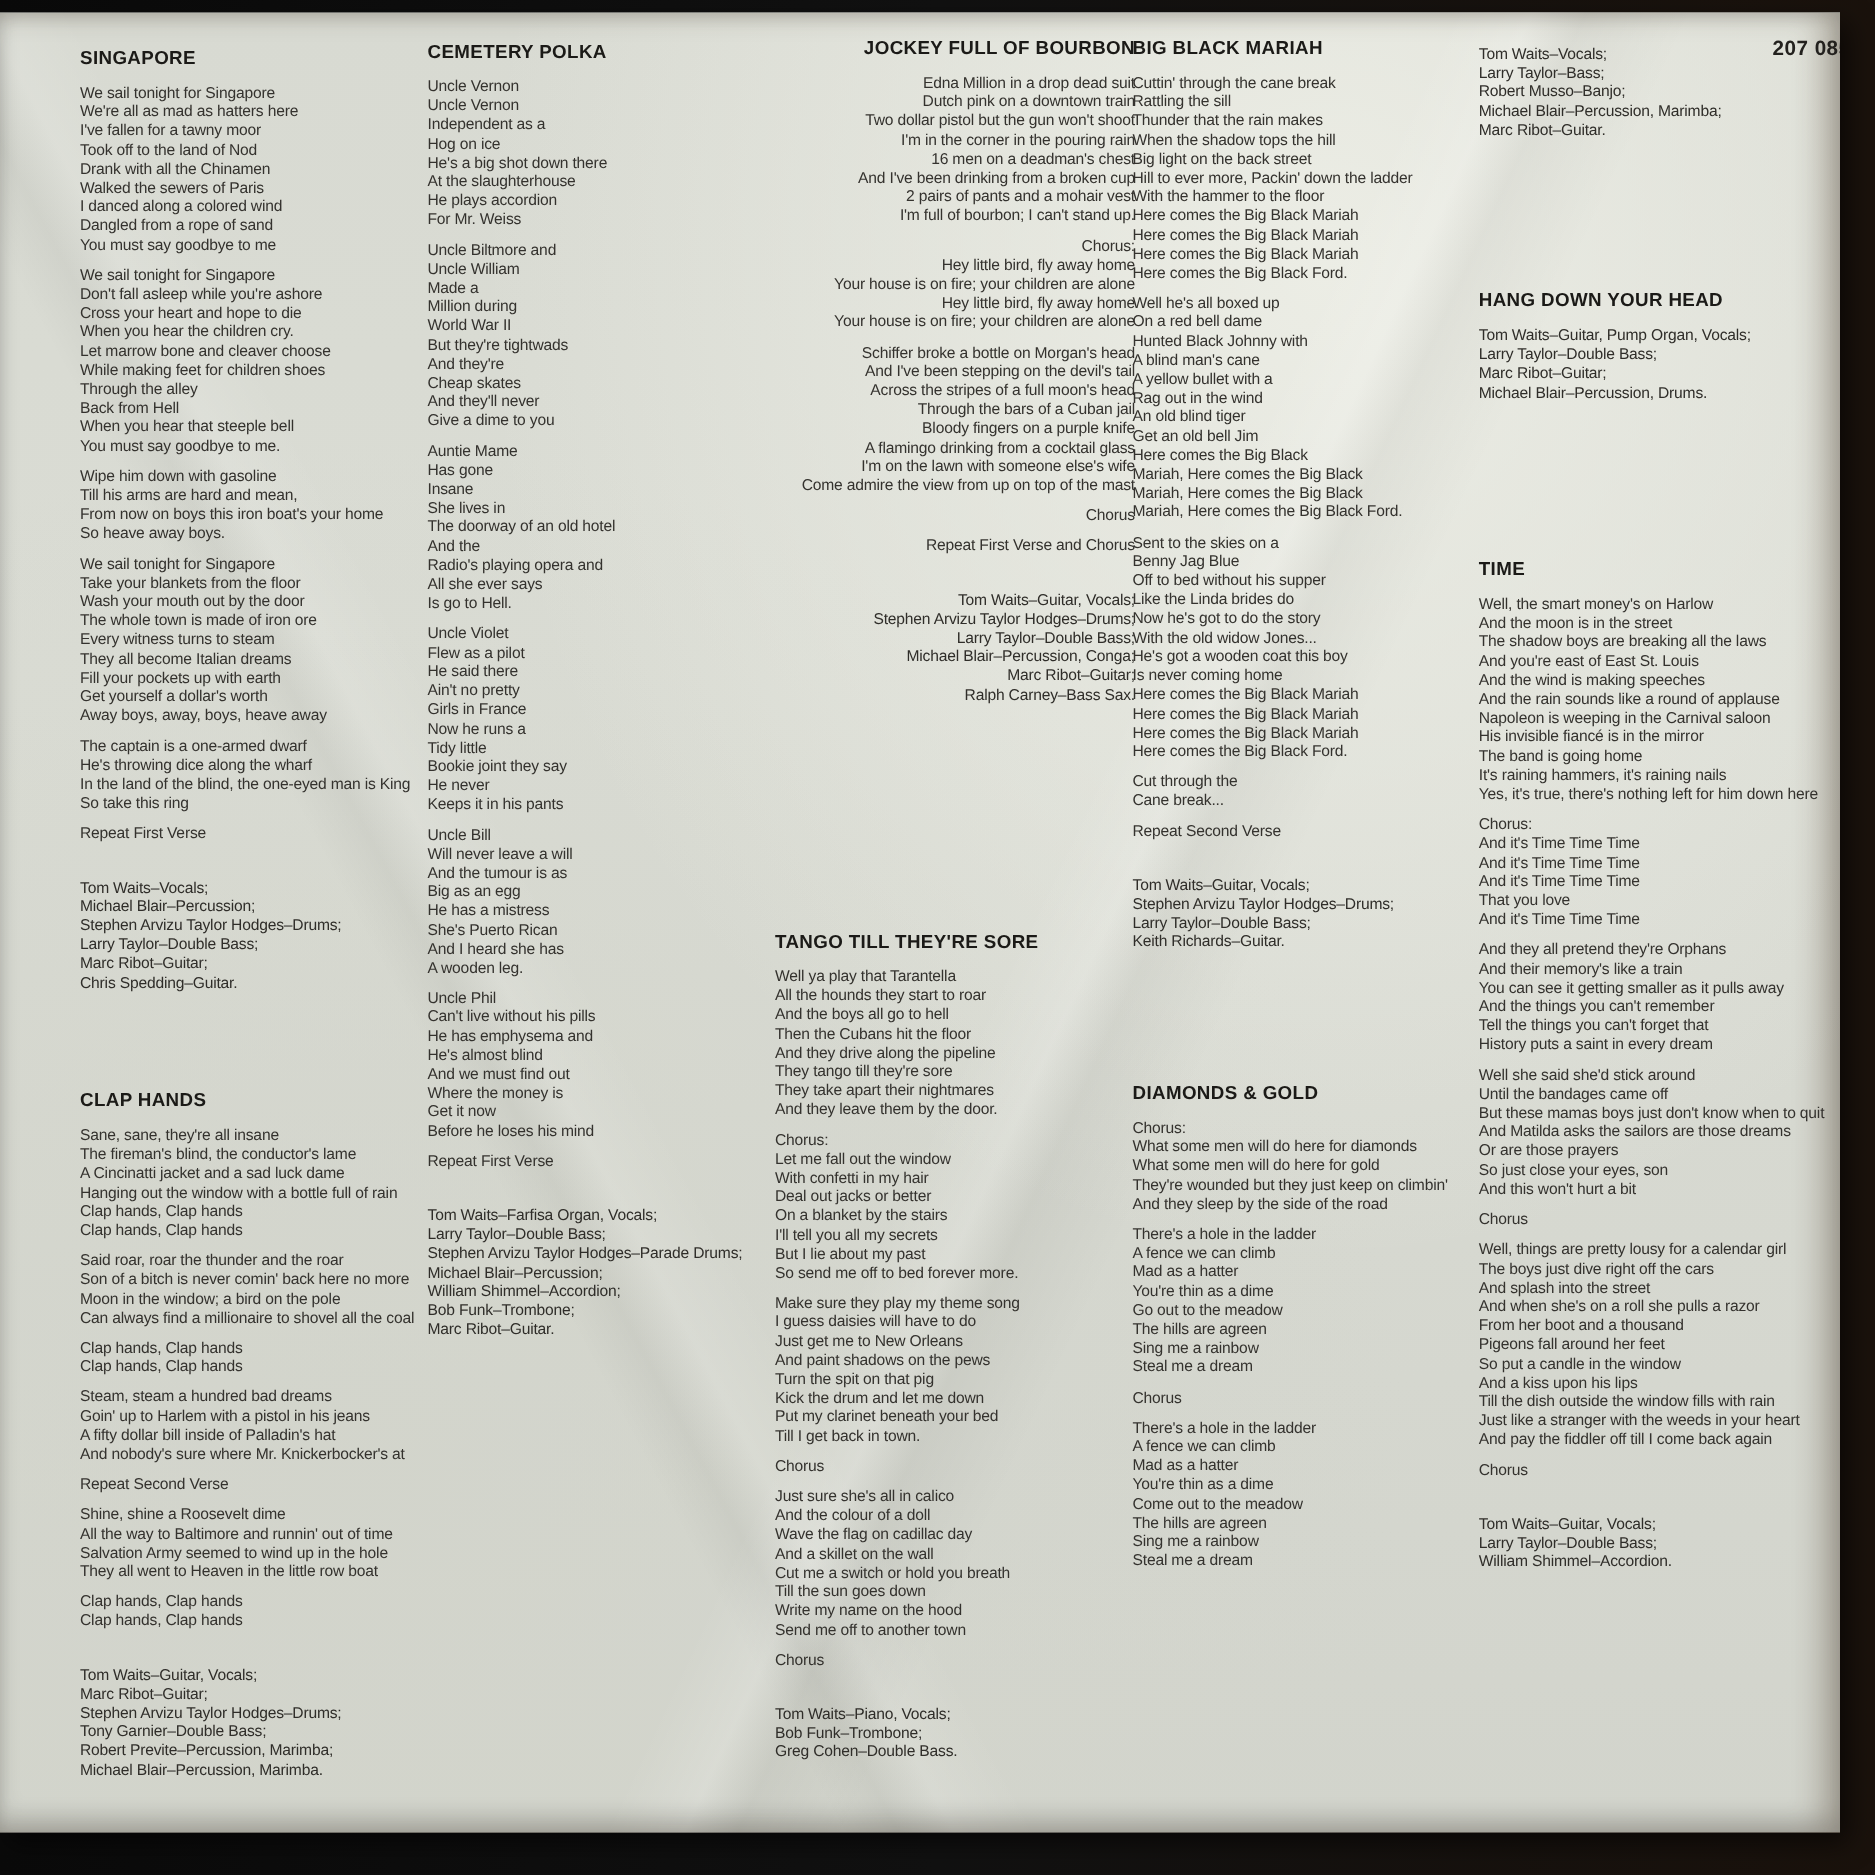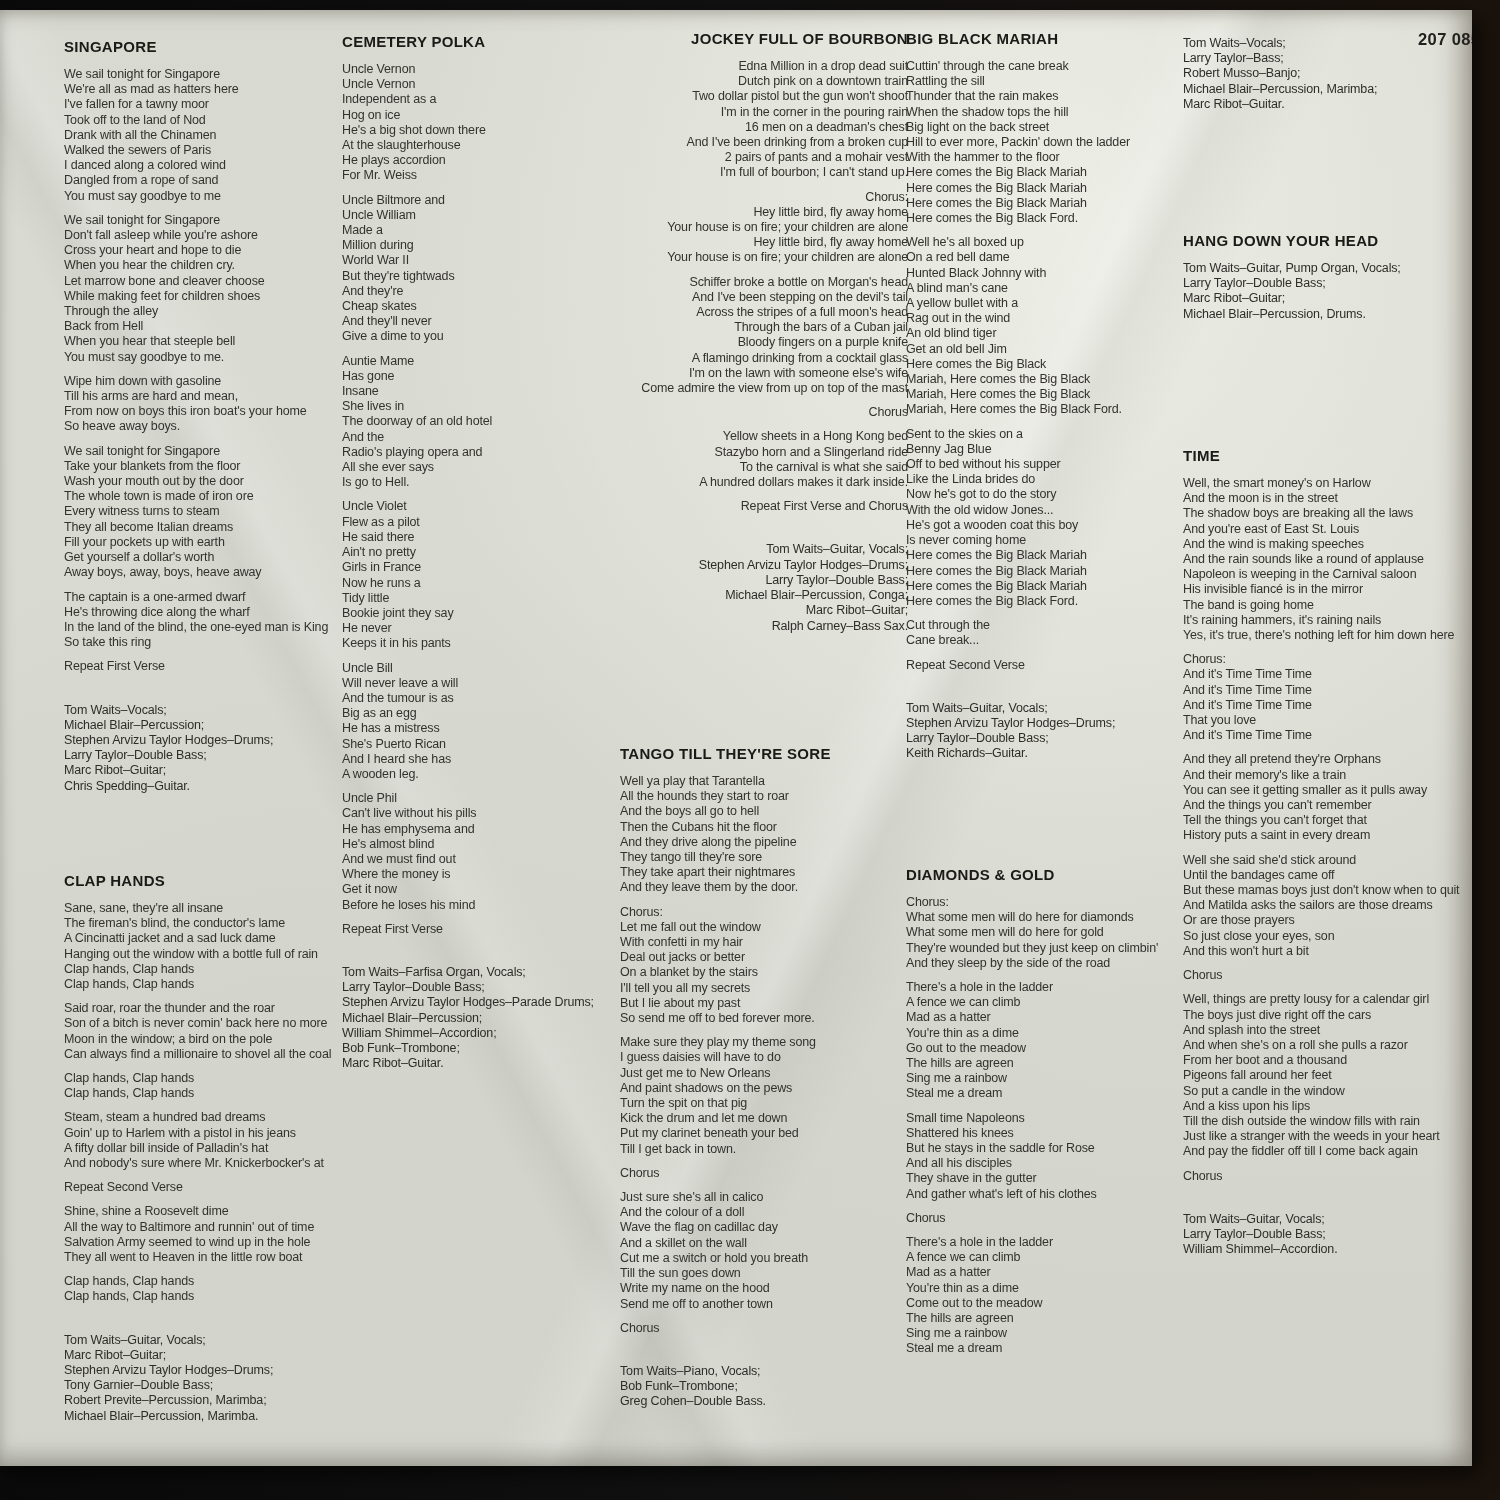--- a/index.html
+++ b/index.html
@@ -260,26 +260,20 @@
             <div class="line">Through the bars of a Cuban jail</div>
             <div class="line">Bloody fingers on a purple knife</div>
             <div class="line">A flamingo drinking from a cocktail glass</div>
             <div class="line">I'm on the lawn with someone else's wife</div>
             <div class="line">Come admire the view from up on top of the mast</div>
           </div>
           <div class="stanza">
             <div class="line">Chorus</div>
           </div>
           <div class="stanza">
-            <div class="line">Yellow sheets in a Hong Kong bed</div>
-            <div class="line">Stazybo horn and a Slingerland ride</div>
-            <div class="line">To the carnival is what she said</div>
-            <div class="line">A hundred dollars makes it dark inside.</div>
-          </div>
-          <div class="stanza">
             <div class="line">Repeat First Verse and Chorus</div>
           </div>
           <div class="stanza credits after-stanzas">
             <div class="line credit-line">Tom Waits–Guitar, Vocals;</div>
             <div class="line credit-line">Stephen Arvizu Taylor Hodges–Drums;</div>
             <div class="line credit-line">Larry Taylor–Double Bass;</div>
             <div class="line credit-line">Michael Blair–Percussion, Conga;</div>
             <div class="line credit-line">Marc Ribot–Guitar;</div>
             <div class="line credit-line">Ralph Carney–Bass Sax.</div>
           </div>
@@ -408,28 +402,20 @@
             <div class="line">There's a hole in the ladder</div>
             <div class="line">A fence we can climb</div>
             <div class="line">Mad as a hatter</div>
             <div class="line">You're thin as a dime</div>
             <div class="line">Go out to the meadow</div>
             <div class="line">The hills are agreen</div>
             <div class="line">Sing me a rainbow</div>
             <div class="line">Steal me a dream</div>
           </div>
           <div class="stanza">
-            <div class="line">Small time Napoleons</div>
-            <div class="line">Shattered his knees</div>
-            <div class="line">But he stays in the saddle for Rose</div>
-            <div class="line">And all his disciples</div>
-            <div class="line">They shave in the gutter</div>
-            <div class="line">And gather what's left of his clothes</div>
-          </div>
-          <div class="stanza">
             <div class="line">Chorus</div>
           </div>
           <div class="stanza">
             <div class="line">There's a hole in the ladder</div>
             <div class="line">A fence we can climb</div>
             <div class="line">Mad as a hatter</div>
             <div class="line">You're thin as a dime</div>
             <div class="line">Come out to the meadow</div>
             <div class="line">The hills are agreen</div>
             <div class="line">Sing me a rainbow</div>

